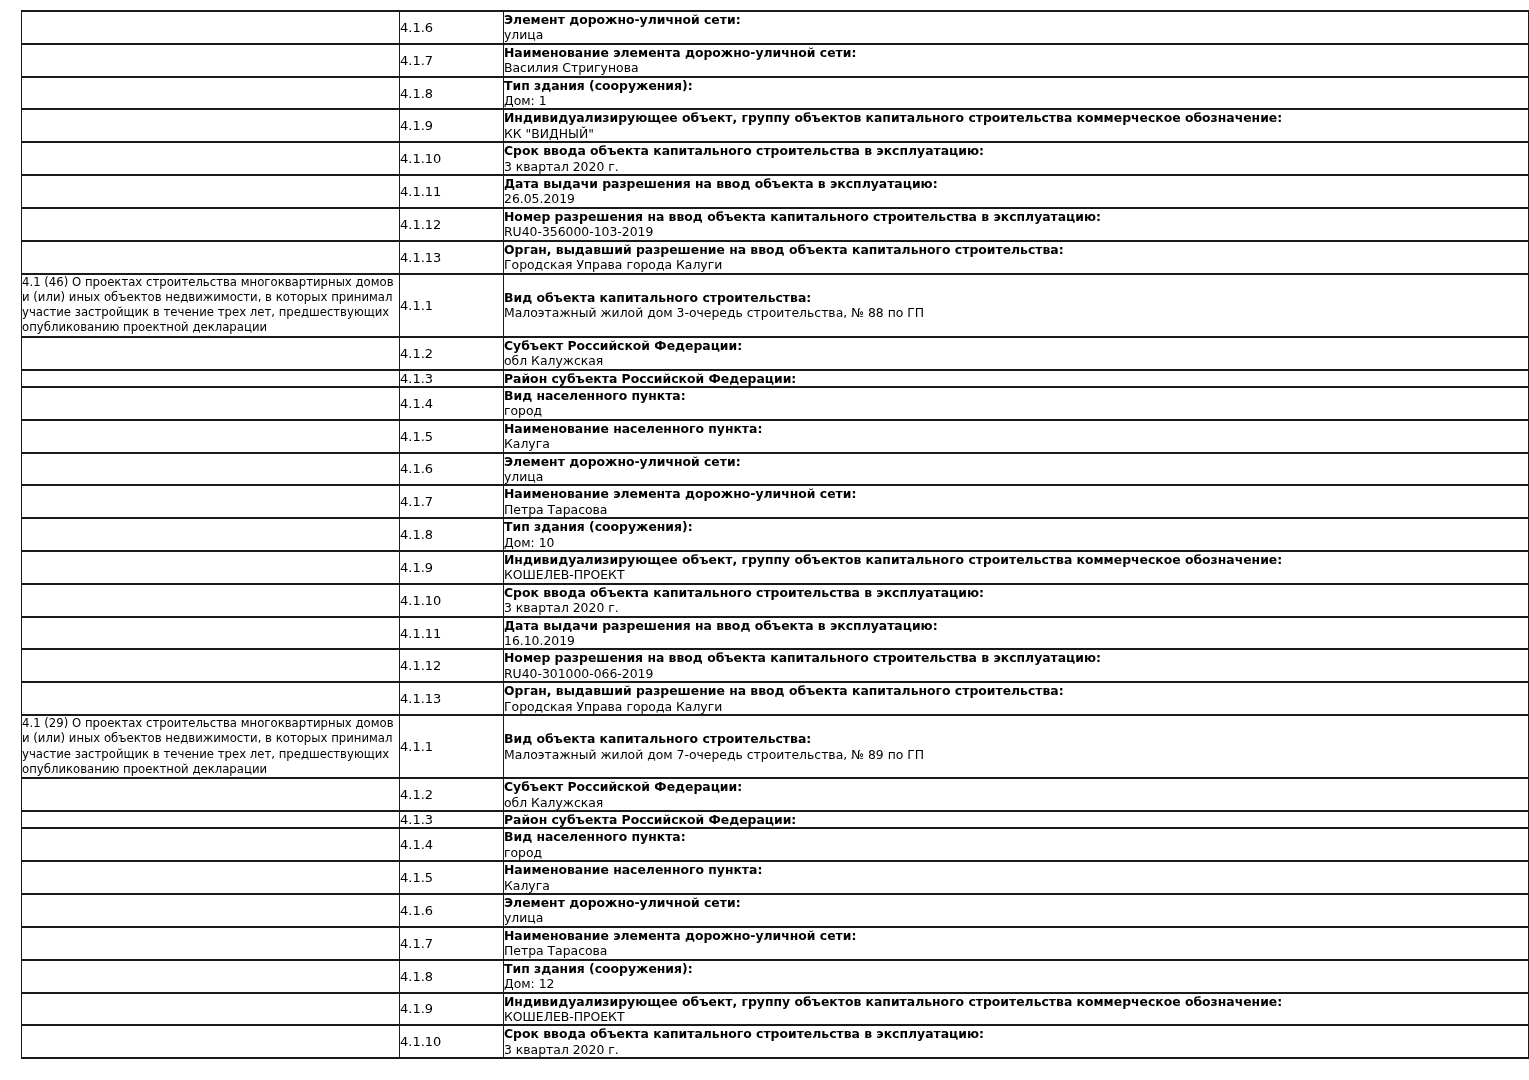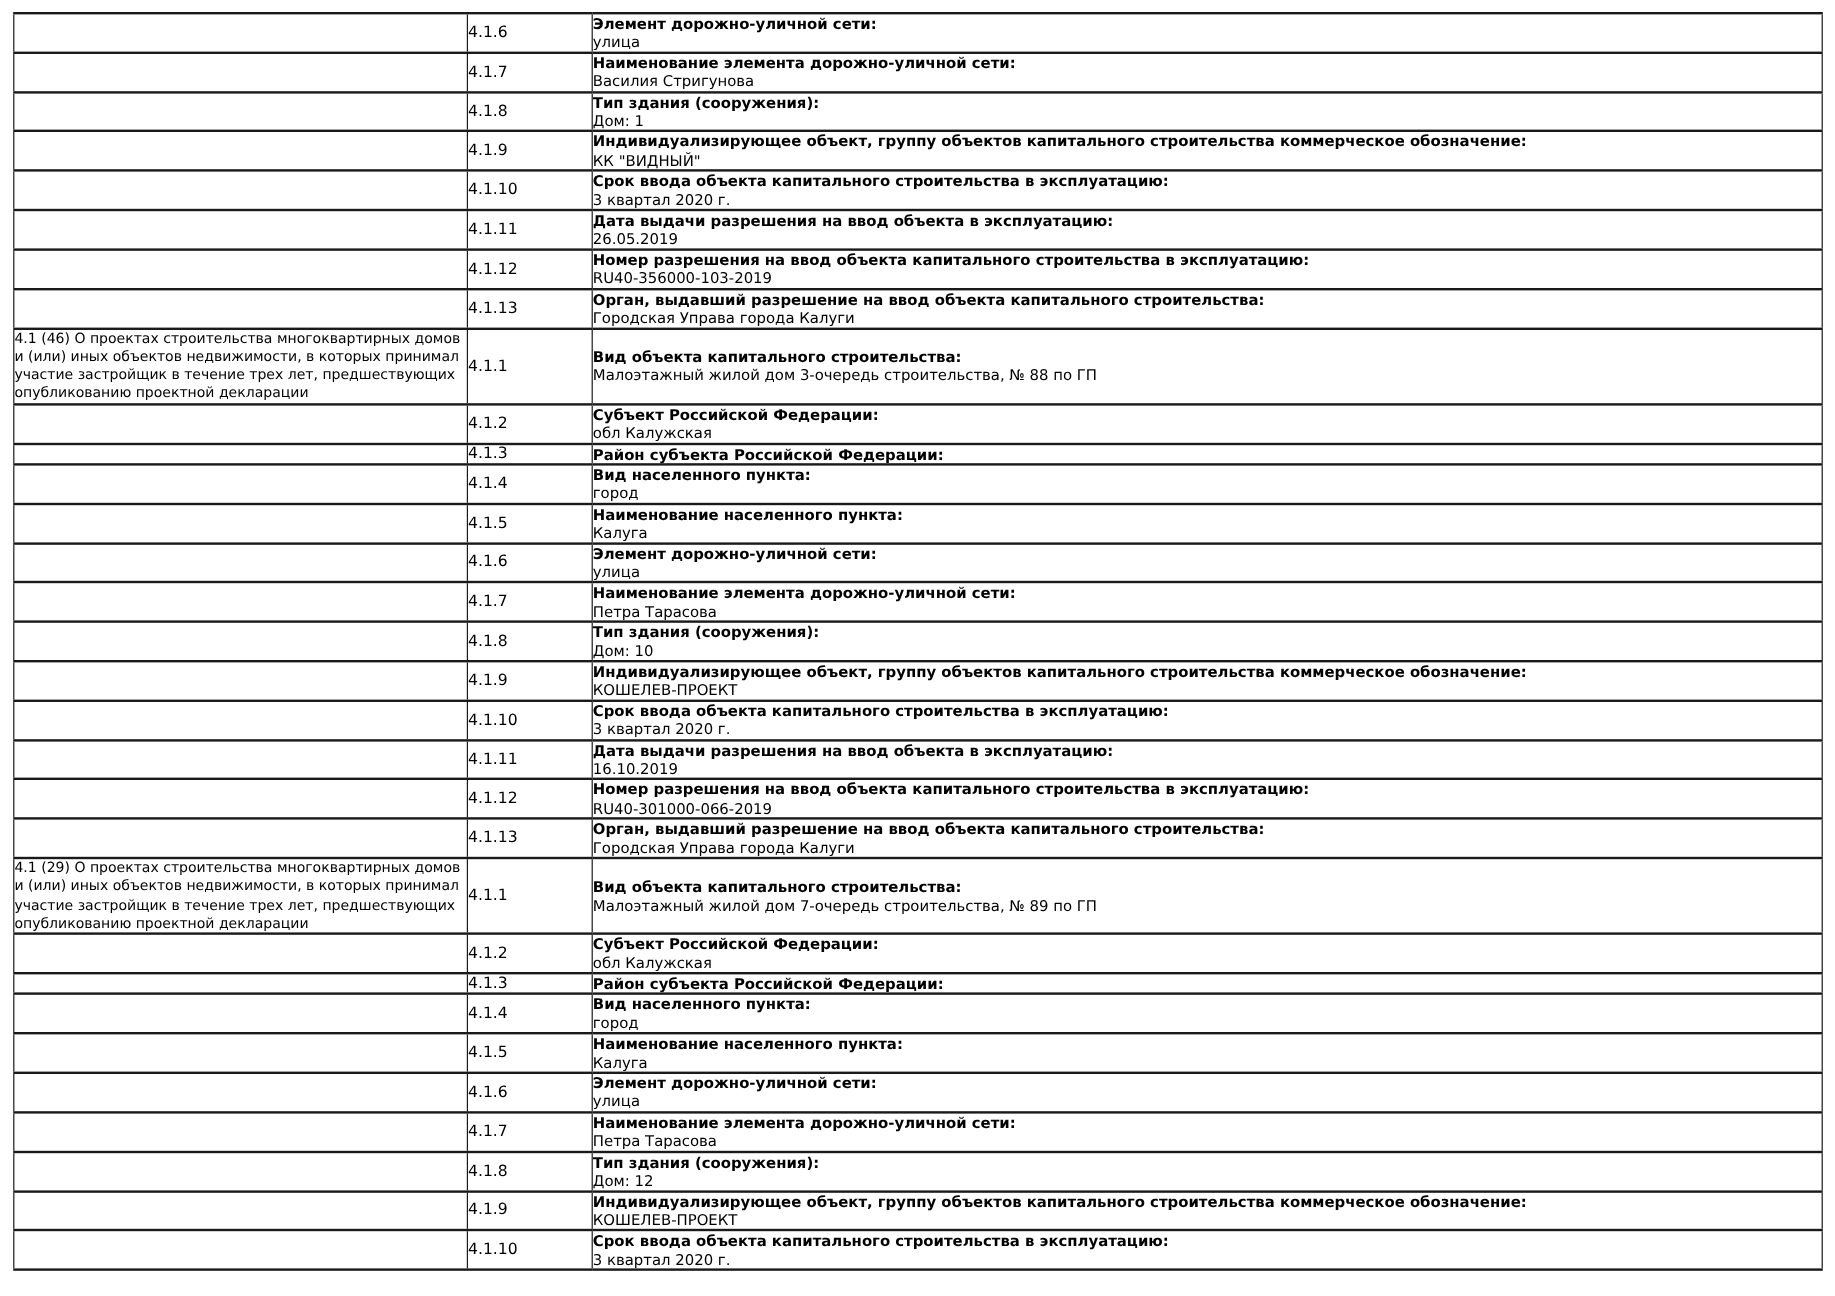--- a/index.html
+++ b/index.html
@@ -11,21 +11,21 @@
   body {
     width: 1529px;
     height: 1080px;
     font-family: "DejaVu Sans", "Liberation Sans", sans-serif;
     color: #000000;
     overflow: hidden;
   }
   table.decl {
     border-collapse: collapse;
     table-layout: fixed;
-    margin: 10px 0 0 11px;
+    margin: 10px 0 0 21px;
   }
   table.decl td {
     border: 1px solid #1a1a1a;
     border-top-width: 2px;
     border-bottom-width: 2px;
     padding: 0;
     overflow: hidden;
     background: #ffffff;
   }
   col.w-desc    { width: 378px; }

